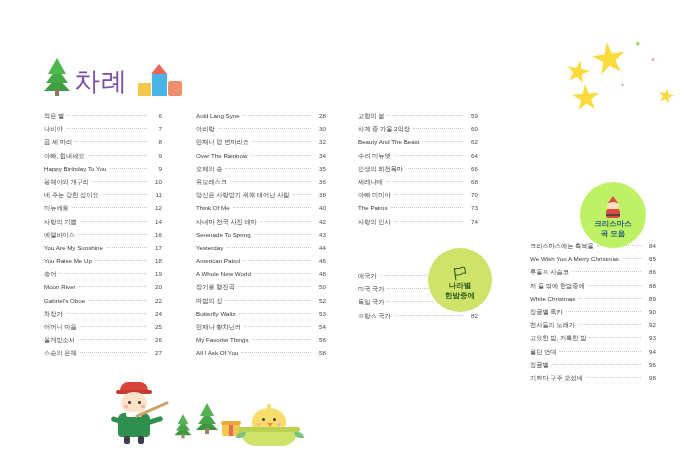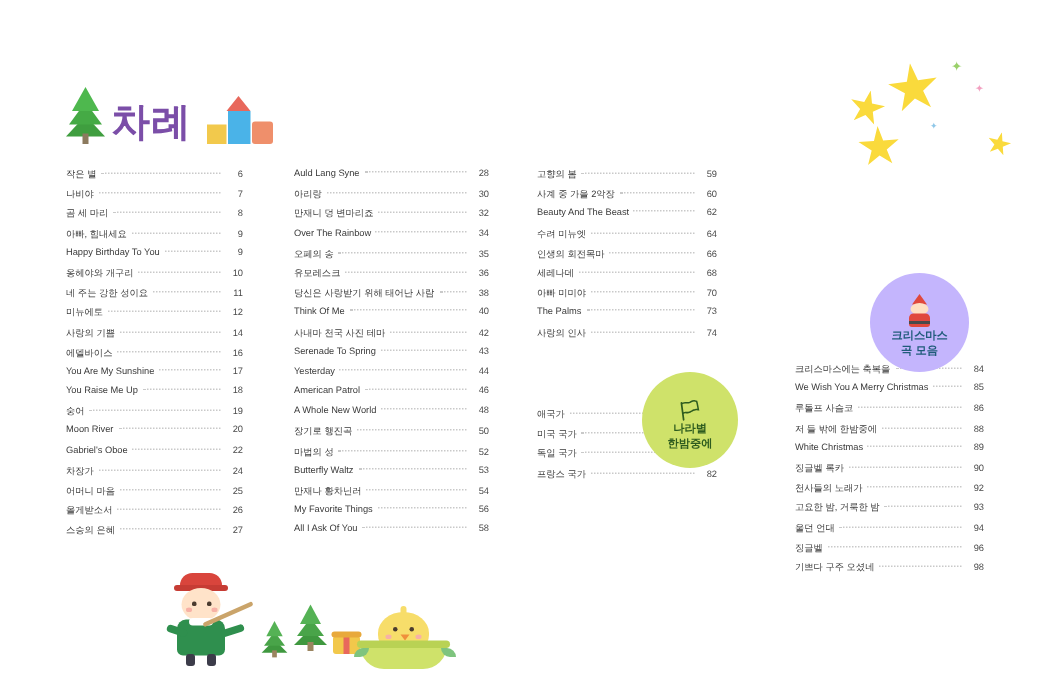--- a/index.html
+++ b/index.html
@@ -17,21 +17,21 @@
   #title-block {
     position: absolute;
     left: 44px;
     top: 52px;
     display: flex;
     align-items: flex-end;
     height: 44px;
   }
   #title-text {
     font-size: 26px;
-    font-weight: bold;
+    font-weight: normal;
     color: #7b4ea8;
     letter-spacing: 1px;
     line-height: 1;
     margin: 0 6px 2px 4px;
   }
 
   .tree-deco { position: relative; width: 26px; height: 40px; }
   .tree-deco .trunk {
     position: absolute; left: 11px; bottom: 0; width: 4px; height: 7px;
     background: #8c7a5e;
@@ -90,21 +90,21 @@
     line-height: 1.25;
   }
   #badge-flags {
     left: 428px; top: 248px; width: 64px; height: 64px;
     background: #cfe26a; color: #2e5c1f; font-size: 7.5px;
     padding-bottom: 12px;
   }
   #badge-flags .emoji { font-size: 13px; line-height: 1; margin-bottom: 1px; }
   #badge-xmas {
     left: 580px; top: 182px; width: 66px; height: 66px;
-    background: #c4b5fd; color: #1f5b7a; font-size: 7.5px;
+    background: #bef264; color: #1f5b7a; font-size: 7.5px;
     padding-bottom: 10px;
   }
   #badge-xmas .figure { margin-bottom: 1px; }
 
   
   .santa { position: relative; width: 20px; height: 22px; }
   .santa .hat { position:absolute; left:5px; top:0; width:0; height:0;
     border-left:5px solid transparent; border-right:5px solid transparent;
     border-bottom:7px solid #e0483d; }
   .santa .face { position:absolute; left:4px; top:6px; width:12px; height:8px;

